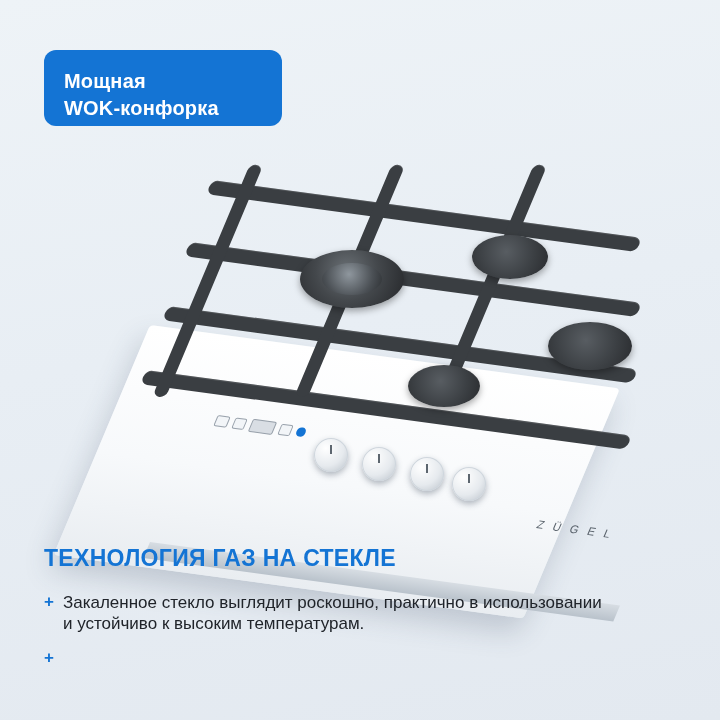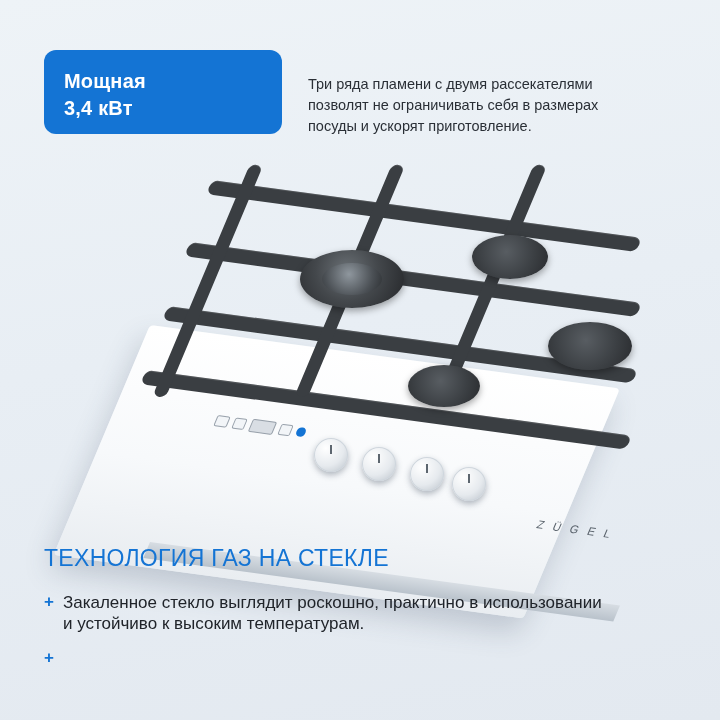--- a/index.html
+++ b/index.html
@@ -16,21 +16,21 @@
     overflow:hidden;
   }
 
   
   .badge{
     position:absolute;
     left:44px;top:50px;
     width:238px;
     background:#1474d4;
     border-radius:12px;
-    padding:18px 20px 12px 20px;
+    padding:18px 20px 4px 20px;
     box-sizing:border-box;
     color:#ffffff;
   }
   .badge-line{
     font-size:20px;
     font-weight:bold;
     line-height:27px;
     letter-spacing:0.2px;
   }
 
@@ -169,21 +169,21 @@
     position:absolute;
     left:540px;top:368px;
     font-size:11px;letter-spacing:3px;color:#5b646d;
     transform:matrix(1,0.135,-0.42,1,0,0);transform-origin:left top;
   }
 
   
   .headline{
     position:absolute;
     left:44px;top:545px;
-    font-size:23px;font-weight:normal;color:#1474d4;letter-spacing:0.3px;
+    font-size:23px;font-weight:bold;color:#1474d4;letter-spacing:0.3px;
   }
   .bullets{
     position:absolute;
     left:44px;top:592px;
     width:560px;
   }
   .bullet{
     display:flex;align-items:flex-start;gap:9px;
     margin-bottom:14px;
   }
@@ -194,24 +194,23 @@
     font-size:17px;line-height:21px;color:#20242a;
   }
 </style>
 </head>
 <body>
 
 <div class="page">
 
   <div class="badge">
     <div class="badge-line">Мощная</div>
-    <div class="badge-line">3,4 кВт</div>
+    <div class="badge-line">WOK-конфорка</div>
   </div>
 
-  <div class="badge-note">Три ряда пламени с двумя рассекателями позволят не ограничивать себя в размерах посуды и ускорят приготовление.</div>
 
   <div class="hob-wrap">
 
     <div class="glass"></div>
     <div class="glass-edge"></div>
 
     <div class="grate g-top"></div>
     <div class="grate g-2"></div>
     <div class="grate g-3"></div>
     <div class="grate g-4"></div>

